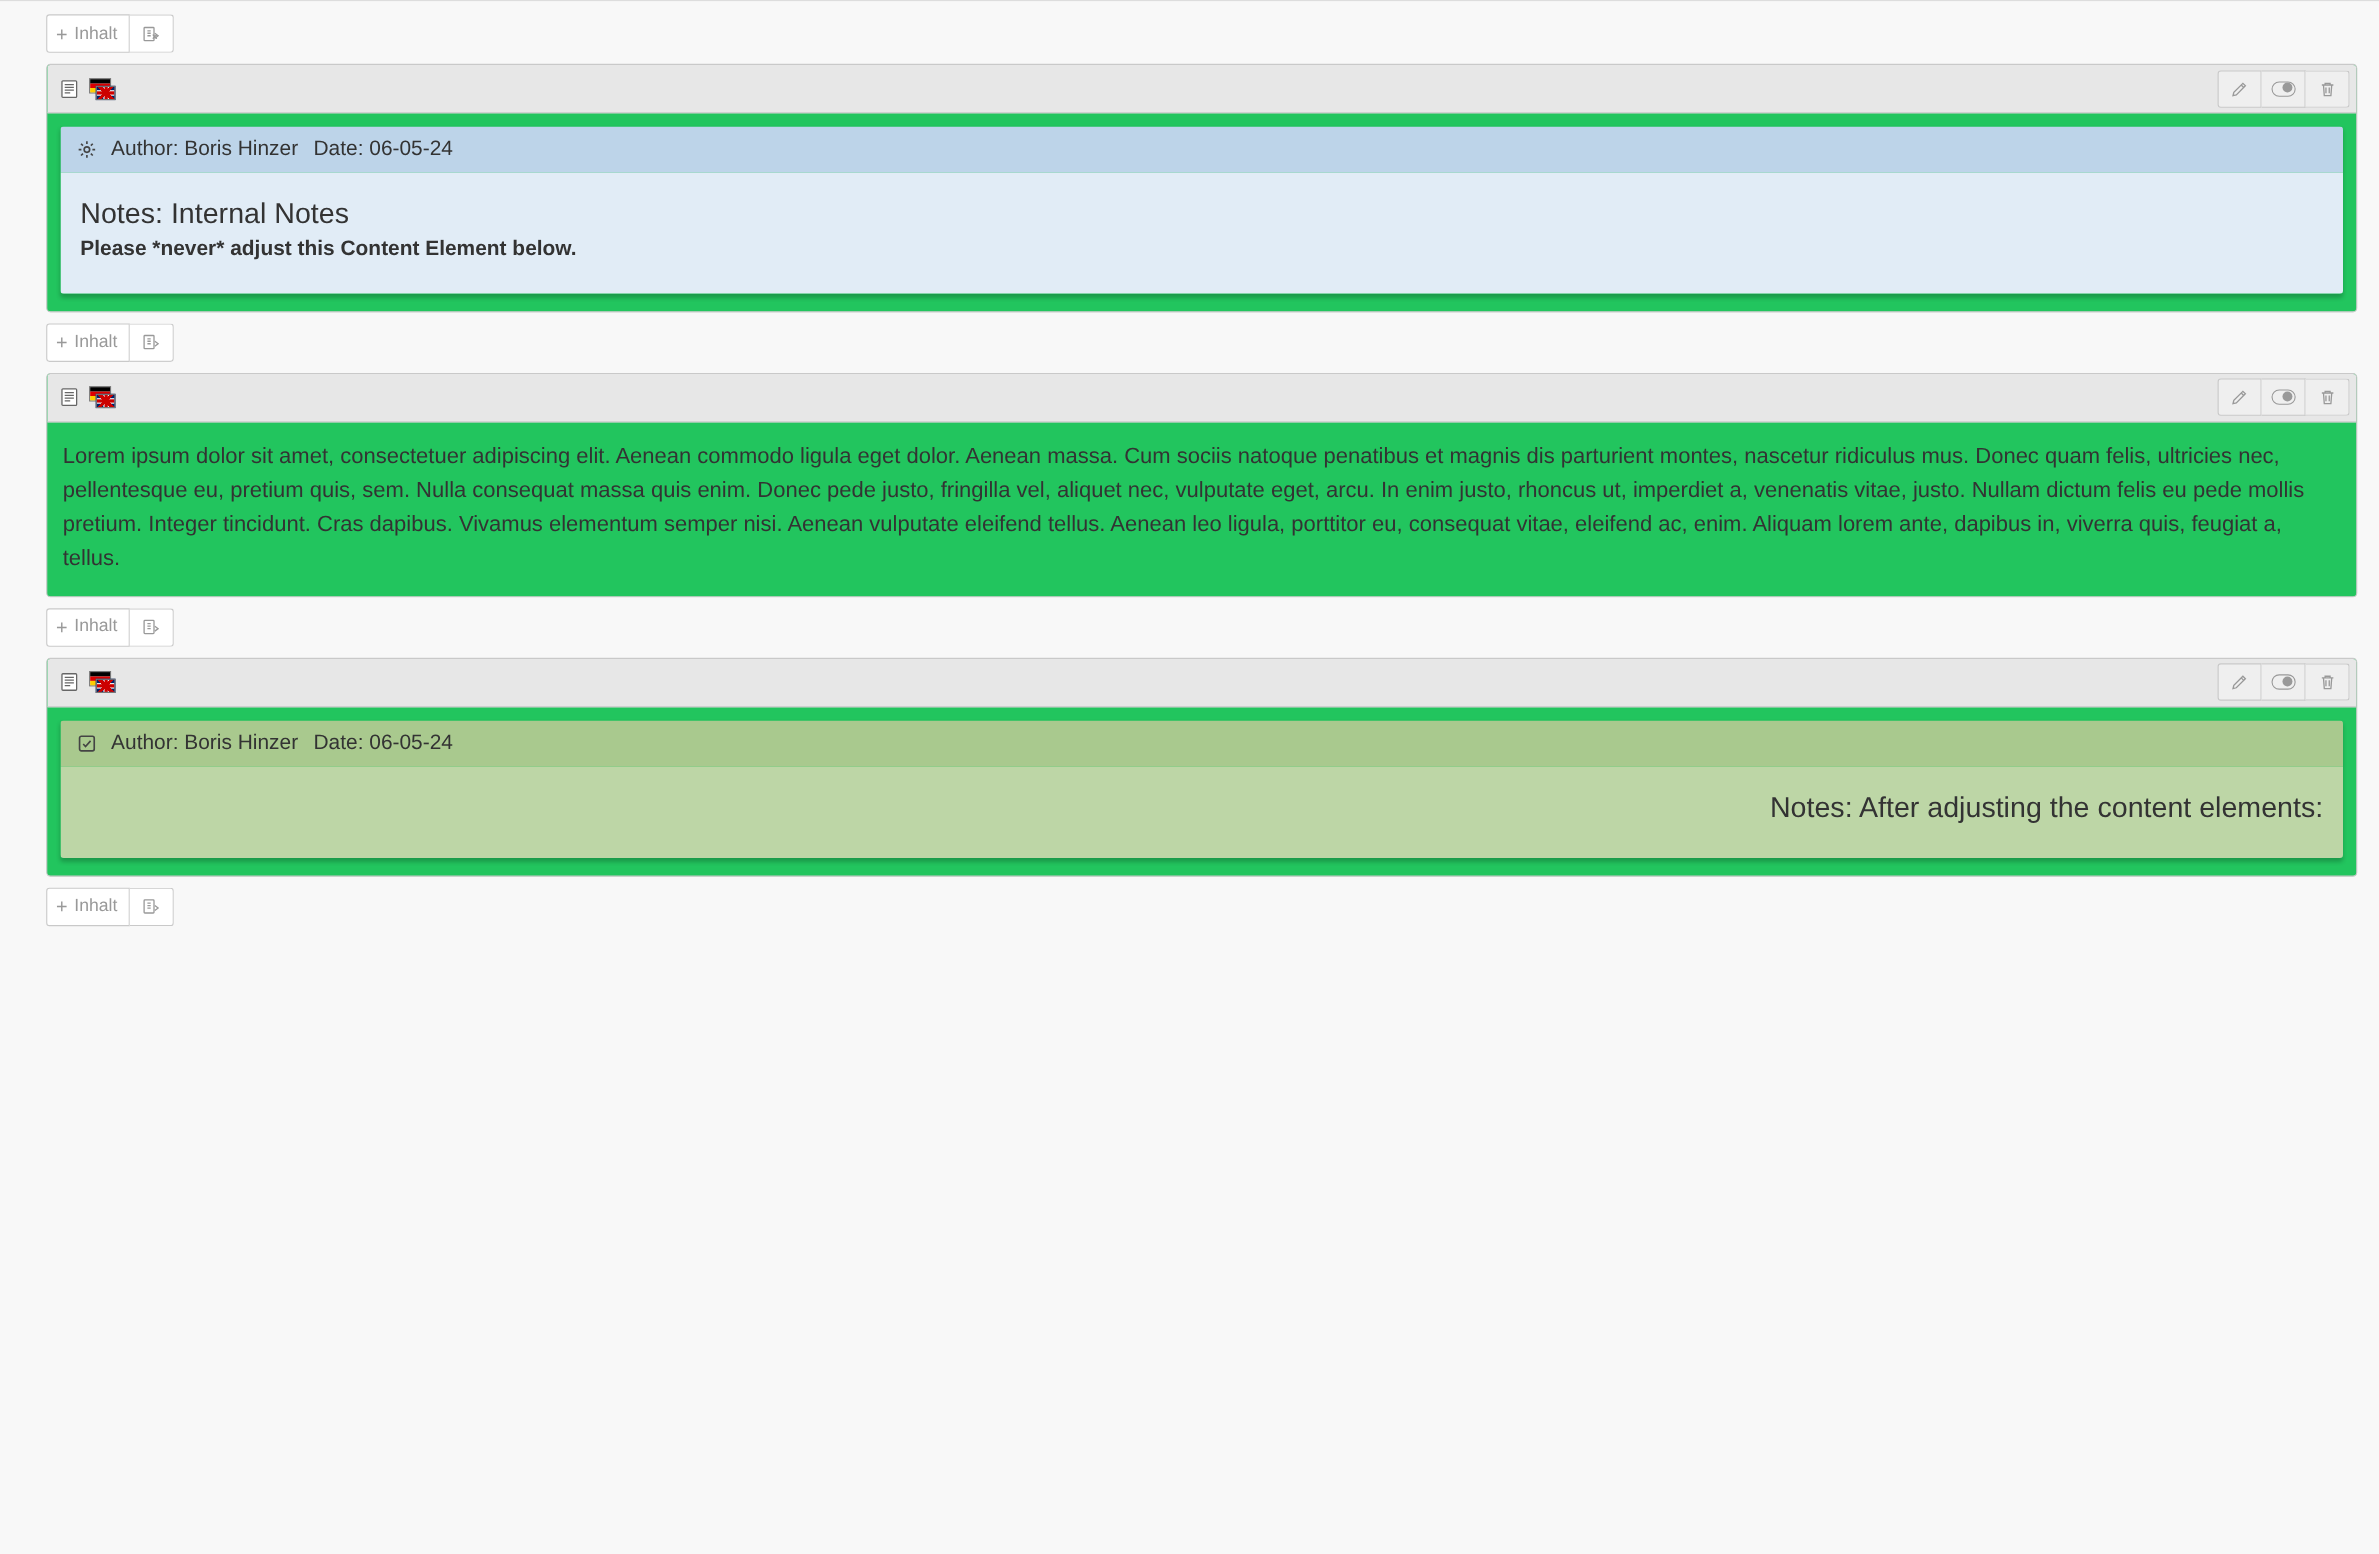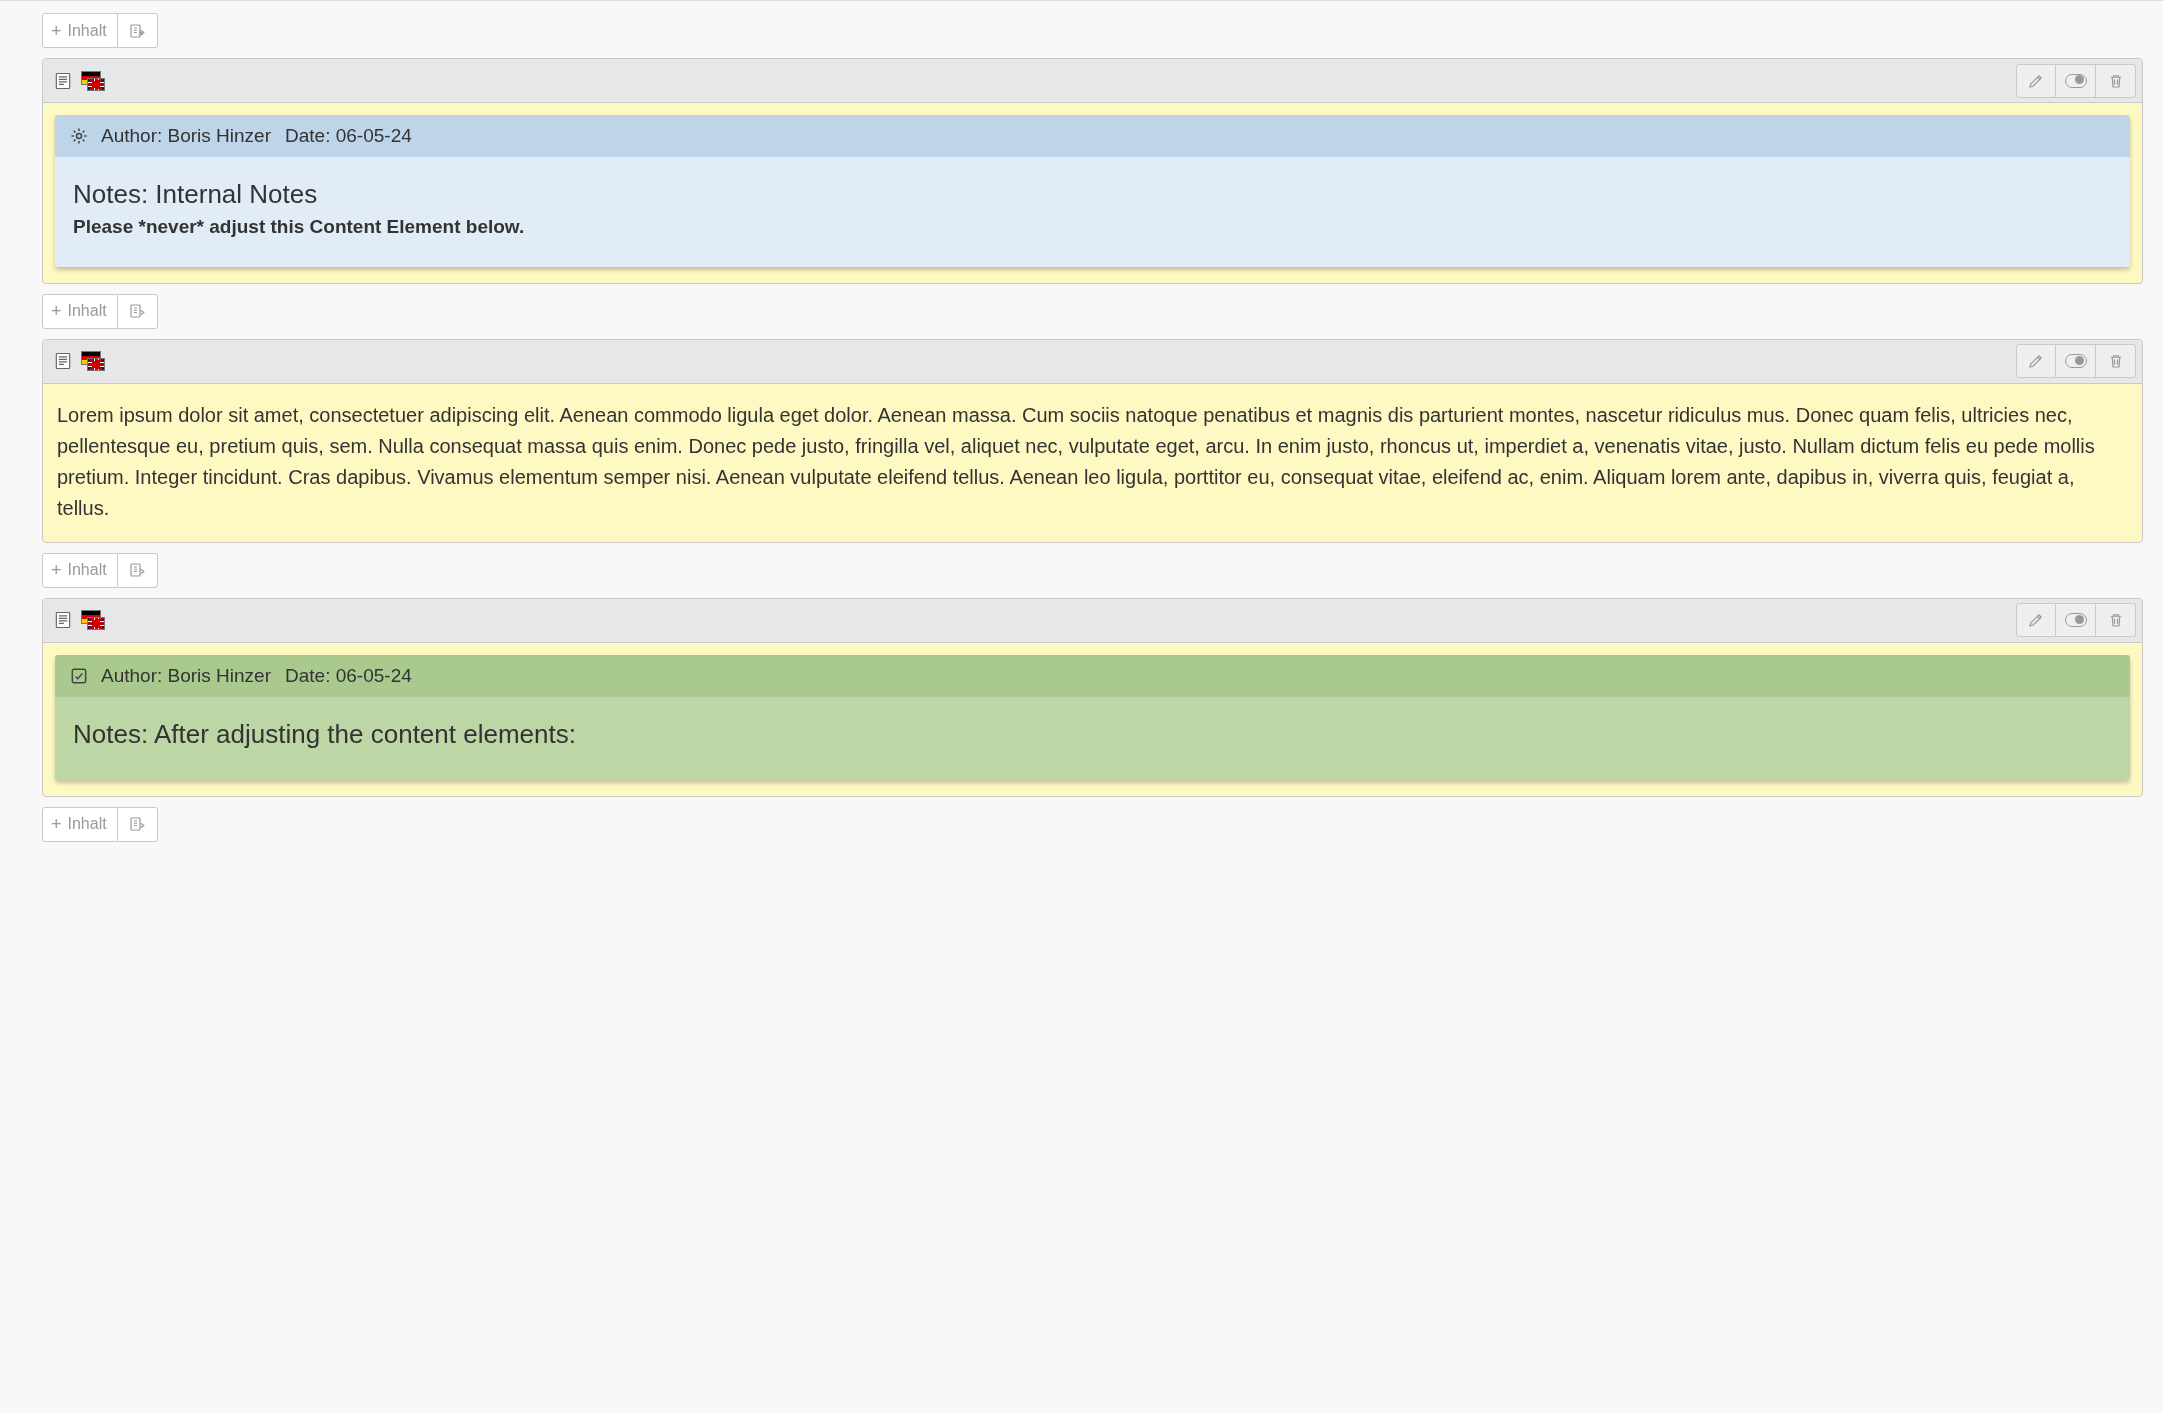--- a/index.html
+++ b/index.html
@@ -51,21 +51,21 @@
     border-bottom-left-radius: 0;
   }
   .btn-paste svg, .hdr-btn svg {
     width: 18px; height: 18px; stroke: #999; fill: none; stroke-width: 1.6;
   }
 
   
   .ce-card {
     border: 1px solid #c9c9c9;
     border-radius: 4px;
-    background: #fef9c3;
+    background: #22c55e;
     margin-bottom: 10px;
     overflow: hidden;
   }
   .ce-header {
     display: flex;
     align-items: center;
     justify-content: space-between;
     background: #e7e7e7;
     border-bottom: 1px solid #c9c9c9;
     min-height: 44px;
@@ -137,21 +137,21 @@
 
   
   .note {
     border-radius: 3px;
     box-shadow: 0 3px 4px rgba(0,0,0,0.22);
     overflow: hidden;
   }
   .note.blue .note-hdr { background: #bdd4e9; }
   .note.blue .note-body { background: #e1ecf6; }
   .note.green .note-hdr { background: #a9c98e; }
-  .note.green .note-body { background: #bdd6a6; }
+  .note.green .note-body { background: #bdd6a6; text-align: right; }
 
   .note-hdr {
     display: flex;
     align-items: center;
     gap: 12px;
     padding: 10px 14px;
     font-size: 19px;
     color: #333;
   }
   .note-hdr svg { width: 20px; height: 20px; stroke: #444; fill: none; stroke-width: 1.8; }

